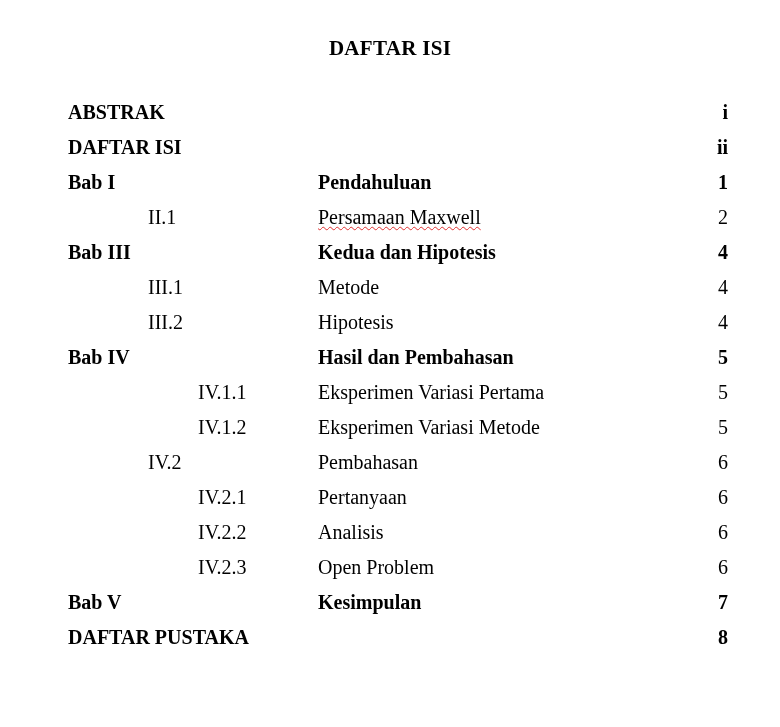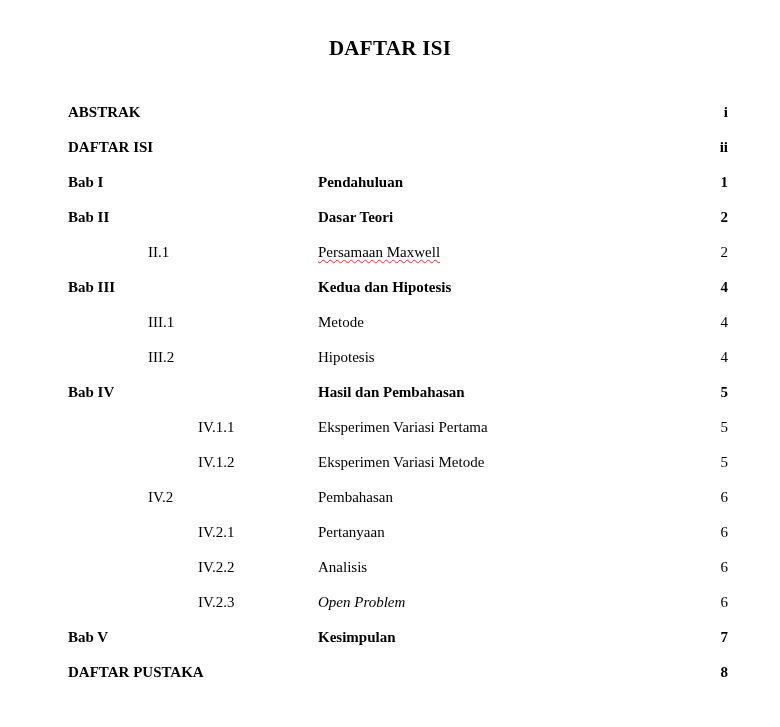--- a/index.html
+++ b/index.html
@@ -31,21 +31,21 @@
   .toc {
     width: 100%;
     border-collapse: collapse;
   }
   .toc tr {
     height: 35px;
   }
   .toc td {
     vertical-align: baseline;
     padding: 0;
-    font-size: 15px;
+    font-size: 20px;
     line-height: 35px;
   }
   .col-label {
     width: 85px;
     white-space: nowrap;
   }
   .col-title {
     width: auto;
   }
   .col-page {
@@ -80,21 +80,20 @@
     padding-left: 0;
   }
   .lvl2 .col-label {
     padding-left: 146px;
     width: 120px;
   }
   .lvl2 .col-title {
     padding-left: 0;
   }
   .italic {
-    font-style: italic;
   }
   .spell {
     
     text-decoration: underline;
     text-decoration-style: wavy;
     text-decoration-color: #e03030;
     text-decoration-thickness: 1px;
     text-underline-offset: 2px;
   }
 </style>
@@ -114,25 +113,20 @@
         </tr>
         <tr class="head">
           <td class="col-label">DAFTAR ISI</td>
           <td class="col-title"></td>
           <td class="col-page">ii</td>
         </tr>
         <tr class="lvl0">
           <td class="col-label">Bab I</td>
           <td class="col-title">Pendahuluan</td>
           <td class="col-page">1</td>
-        </tr>
-        <tr class="lvl0">
-          <td class="col-label">Bab II</td>
-          <td class="col-title">Dasar Teori</td>
-          <td class="col-page">2</td>
         </tr>
         <tr class="lvl1">
           <td class="col-label">II.1</td>
           <td class="col-title"><span class="spell">Persamaan Maxwell</span></td>
           <td class="col-page">2</td>
         </tr>
         <tr class="lvl0">
           <td class="col-label">Bab III</td>
           <td class="col-title">Kedua dan Hipotesis</td>
           <td class="col-page">4</td>

